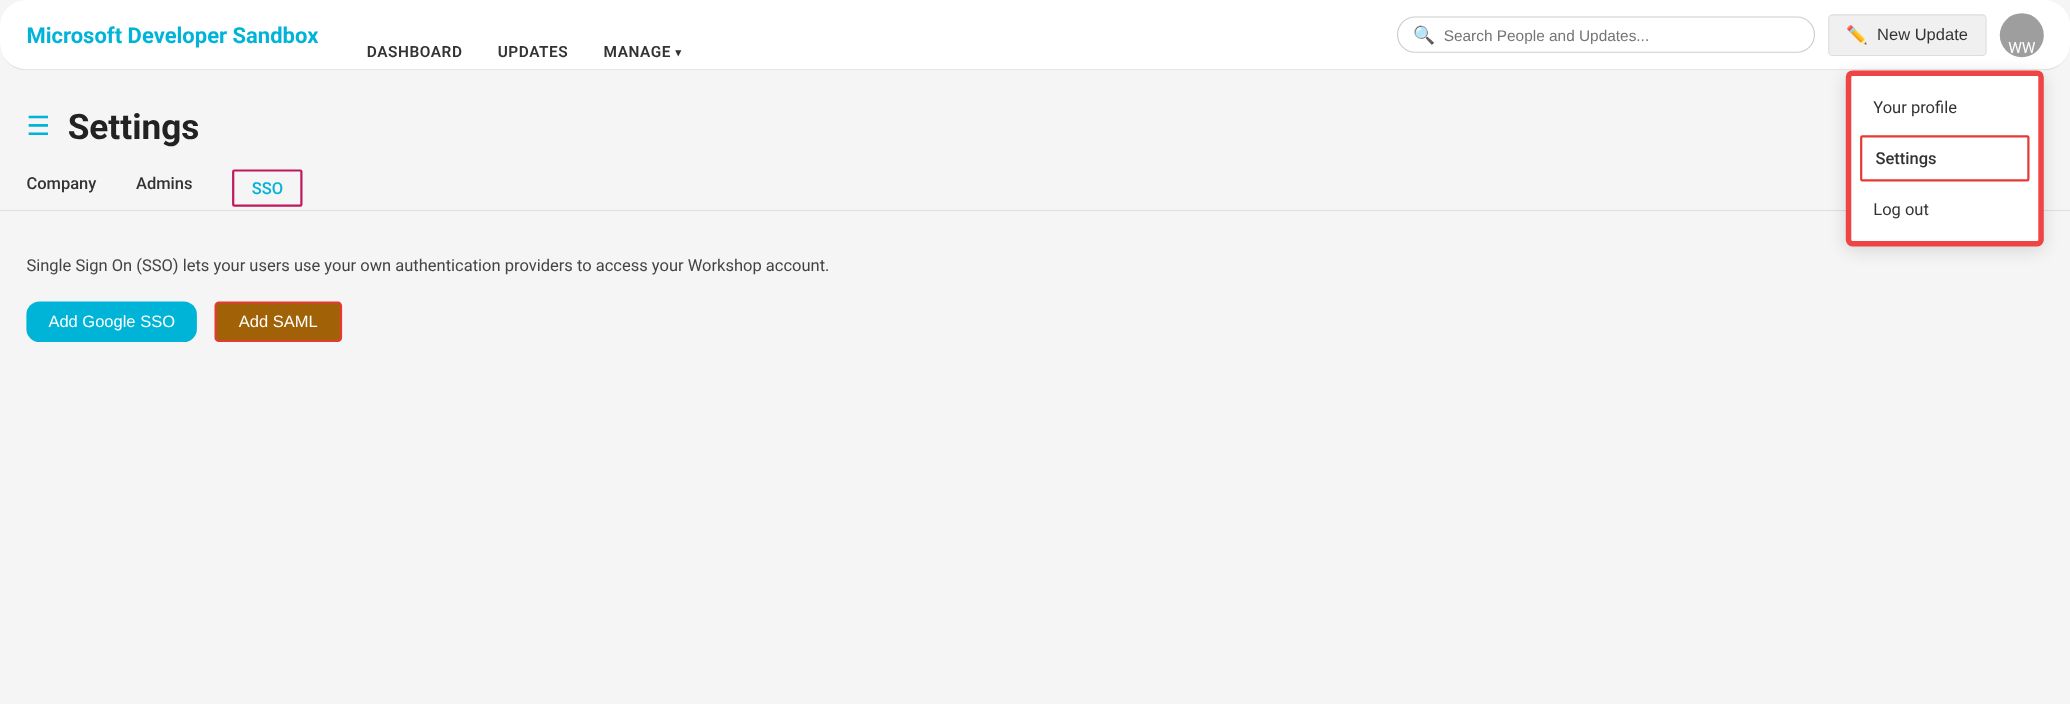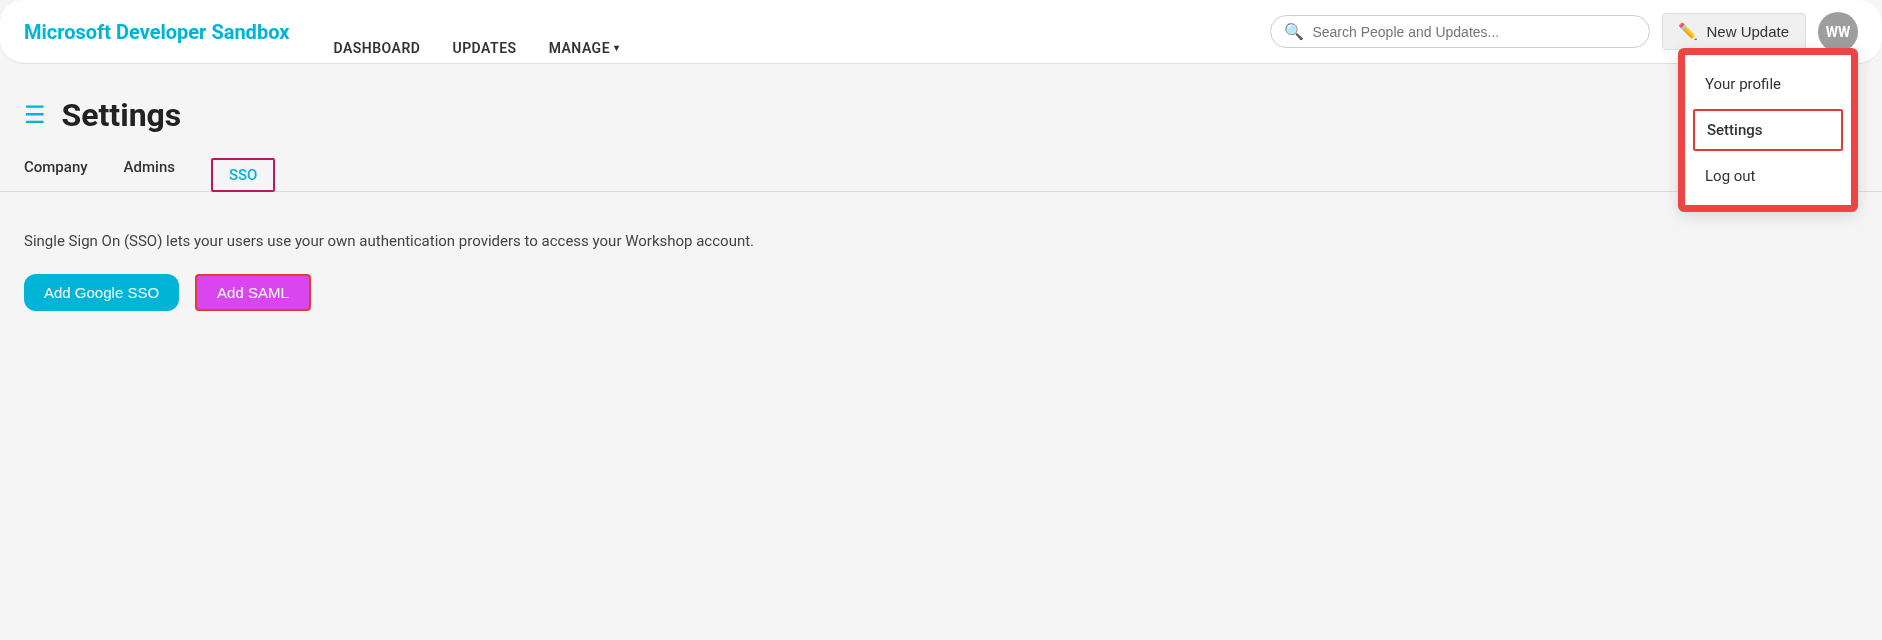--- a/index.html
+++ b/index.html
@@ -92,34 +92,34 @@
       white-space: nowrap;
     }
     .pencil-icon { font-size: 16px; }
     .avatar {
       width: 40px;
       height: 40px;
       border-radius: 50%;
       background: #9e9e9e;
       color: #fff;
       display: flex;
-      align-items: center;
+      align-items: flex-end;
       justify-content: center;
       font-size: 14px;
-      font-weight: 700;
+      font-weight: 400;
       cursor: pointer;
     }
 
     
     .dropdown-menu {
       position: absolute;
-      top: 48px;
+      top: 64px;
       right: 24px;
       background: #fff;
-      border: 7px solid #ef4444;
+      border: 5px solid #ef4444;
       border-radius: 6px;
       box-shadow: 0 4px 16px rgba(0,0,0,0.12);
       min-width: 180px;
       z-index: 200;
       padding: 8px 0;
     }
     .dropdown-item {
       padding: 12px 20px;
       font-size: 15px;
       color: #333;
@@ -153,21 +153,21 @@
     }
     .settings-title {
       font-size: 32px;
       font-weight: 700;
       color: #222;
     }
 
     
     .tabs-bar {
       display: flex;
-      align-items: flex-end;
+      align-items: center;
       padding: 16px 0 0 24px;
       border-bottom: 1px solid #ddd;
       background: #f5f5f5;
       gap: 0;
     }
     .tab-item {
       font-size: 15px;
       font-weight: 500;
       color: #333;
       padding: 8px 20px 12px 0;
@@ -203,21 +203,21 @@
       background: #00b4d8;
       color: #fff;
       border: none;
       border-radius: 12px;
       padding: 10px 20px;
       font-size: 15px;
       font-weight: 500;
       cursor: pointer;
     }
     .btn-saml {
-      background: #d946ef;
+      background: #a16207;
       color: #fff;
       border: 2px solid #e53935;
       border-radius: 4px;
       padding: 8px 20px;
       font-size: 15px;
       font-weight: 500;
       cursor: pointer;
     }
   </style>
 </head>

